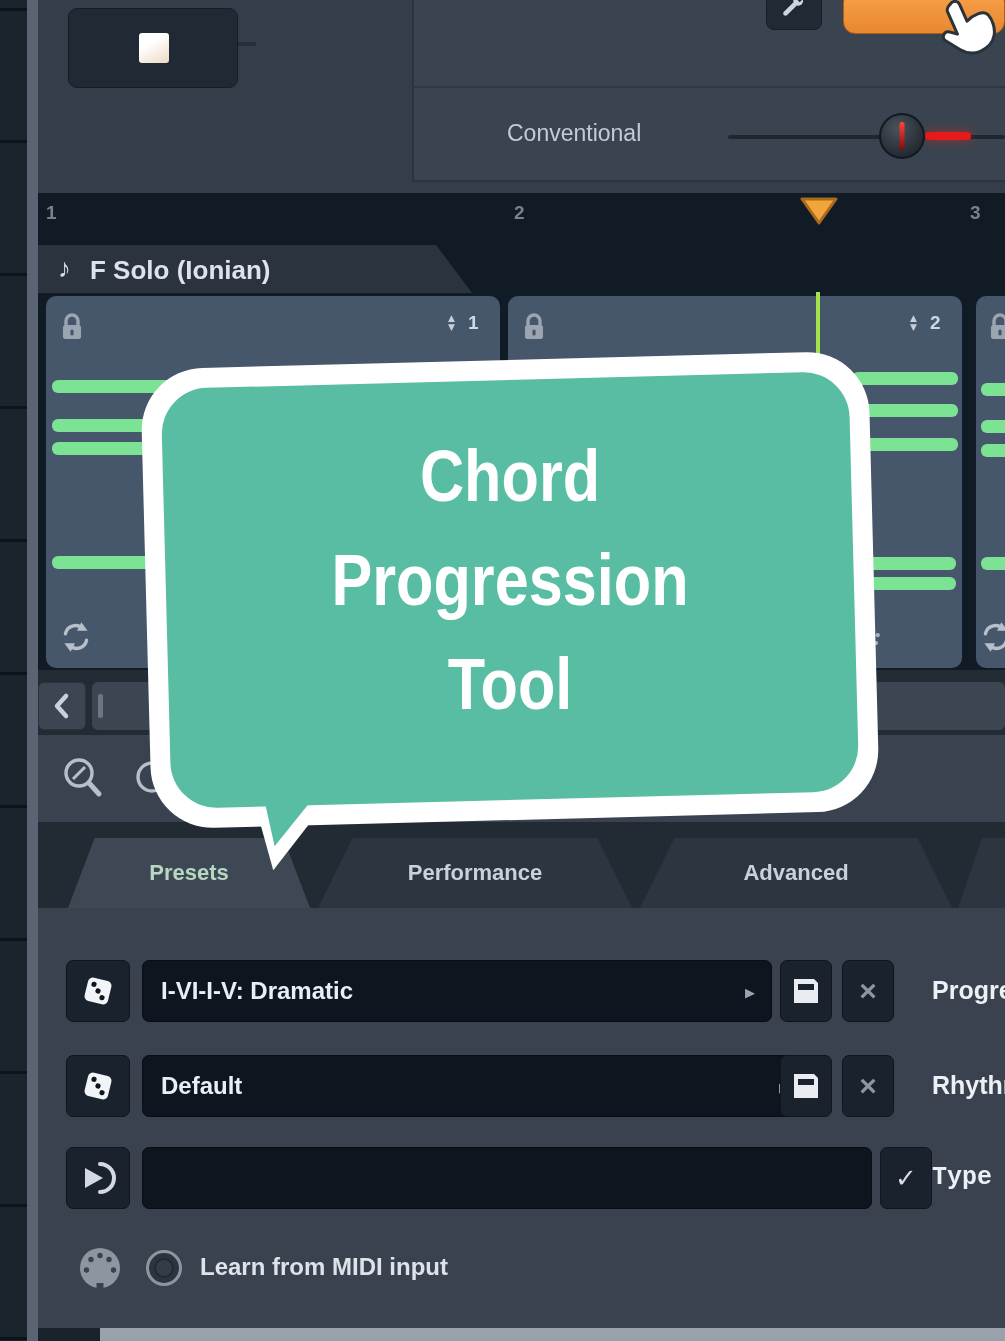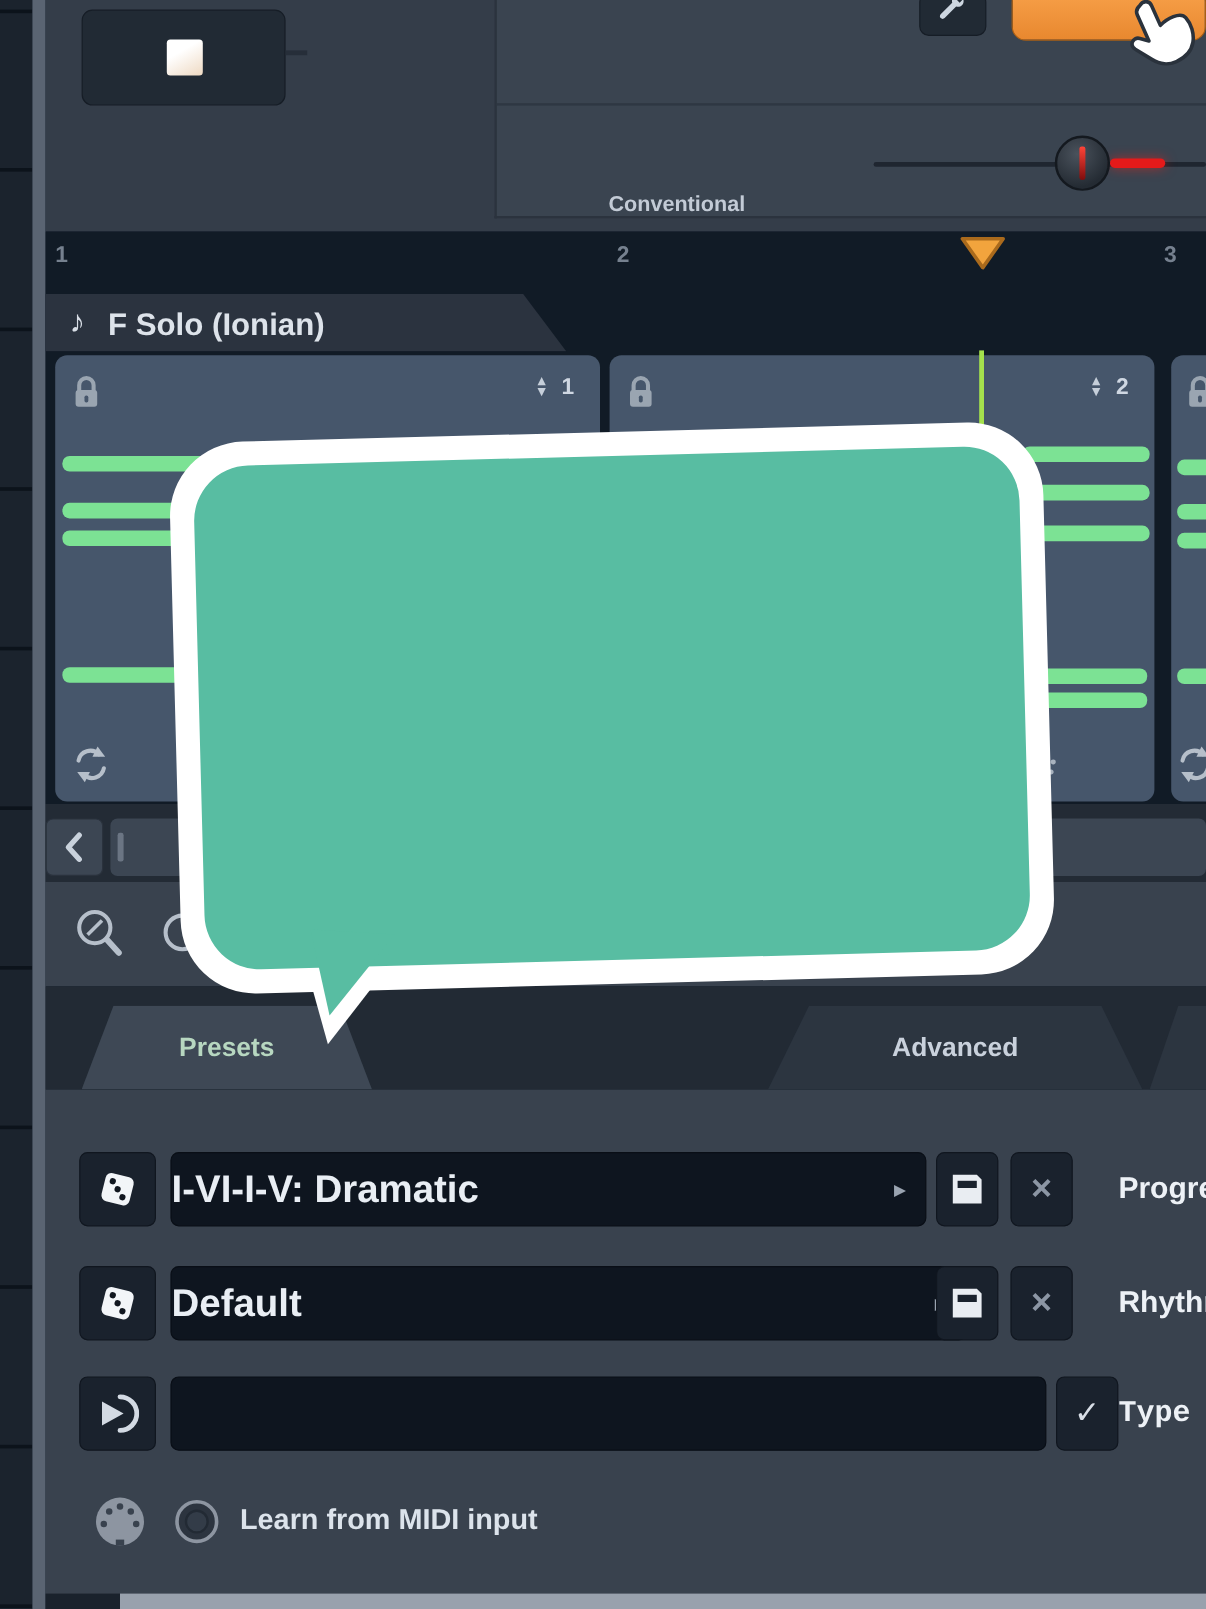--- a/index.html
+++ b/index.html
@@ -18,21 +18,21 @@
   .header-right-div{position:absolute;left:0;top:86px;width:100%;height:2px;background:#2e3743;}
   .stop-btn{left:68px;top:8px;width:170px;height:80px;background:#212a34;border:1px solid #161d26;border-radius:9px;box-sizing:border-box;}
   .stop-square{position:absolute;left:70px;top:24px;width:30px;height:30px;border-radius:3px;background:linear-gradient(150deg,#ffffff 35%,#eed9c2);}
   .connector{left:238px;top:42px;width:18px;height:4px;background:#262e39;}
   .solo-pill{left:256px;top:10px;width:122px;height:58px;background:#3b4552;border-radius:10px;}
   .radio-outer{position:absolute;width:34px;height:34px;border-radius:50%;border:3px solid #6d7785;box-sizing:border-box;background:#2c343f;}
   .radio-inner{position:absolute;left:5px;top:5px;width:18px;height:18px;border-radius:50%;background:#454f5d;border:2px solid #222a34;box-sizing:border-box;}
   .solo-label{position:absolute;left:56px;top:16px;font-size:22px;font-weight:bold;color:#e6ebf1;}
   .wrench-btn{left:766px;top:-6px;width:54px;height:34px;background:#212a34;border-radius:8px;border:1px solid #161d26;}
   .generate-btn{left:843px;top:-10px;width:162px;height:44px;border-radius:12px;background:linear-gradient(180deg,#f8a14a,#e8882f);border:1px solid #a95f14;box-sizing:border-box;}
-  .conventional{left:507px;top:120px;font-size:18px;font-weight:bold;color:#c3cbd6;margin-top:40px;}
+  .conventional{left:507px;top:120px;font-size:23px;font-weight:normal;color:#c3cbd6;}
   .slider-track{left:728px;top:135px;width:277px;height:4px;background:#1f2630;border-radius:2px;}
   .slider-red{left:925px;top:132px;width:46px;height:8px;background:#e51a1a;border-radius:4px;box-shadow:0 0 10px rgba(255,30,20,.55);}
   .slider-knob{left:879px;top:113px;width:46px;height:46px;border-radius:50%;background:radial-gradient(circle at 40% 32%,#4a525c,#242b33 72%);border:2px solid #14191f;box-sizing:border-box;}
   .slider-knob::after{content:"";position:absolute;left:14px;bottom:-7px;width:16px;height:16px;background:#272e36;border-radius:3px;transform:rotate(45deg);z-index:-1;}
   .knob-line{position:absolute;left:50%;top:7px;width:5px;height:28px;transform:translateX(-50%);background:linear-gradient(180deg,#ff4438,#7e0d0d);border-radius:2px;}
 
   
   .dark-zone{left:38px;top:193px;width:967px;height:477px;background:#111b26;}
   .tl-num{position:absolute;top:202px;font-size:19px;font-weight:bold;color:#76818f;}
   .scale-tab{left:38px;top:245px;width:434px;height:48px;background:#2b333f;clip-path:polygon(0 0,398px 0,434px 48px,0 48px);}
@@ -58,21 +58,21 @@
   .zone-tabstrip{left:38px;top:822px;width:967px;height:86px;background:#222a34;}
   .tab{position:absolute;top:838px;height:70px;display:flex;align-items:center;justify-content:center;font-size:22px;font-weight:bold;color:#c9d1dc;background:#2c3540;clip-path:polygon(11% 0,89% 0,100% 100%,0 100%);}
   .tab.active{background:#3e4855;color:#b7d7c0;}
   .tab-partial{position:absolute;top:838px;left:958px;width:60px;height:70px;background:#2c3540;clip-path:polygon(40% 0,100% 0,100% 100%,0 100%);}
 
   
   .main-panel{left:38px;top:908px;width:967px;height:433px;background:#39424e;}
   .sq-btn{position:absolute;width:64px;height:62px;background:#1a222d;border:1px solid #10161f;border-radius:7px;box-sizing:border-box;display:flex;align-items:center;justify-content:center;}
   .sm-btn{position:absolute;width:52px;height:62px;background:#1a222d;border:1px solid #10161f;border-radius:7px;box-sizing:border-box;display:flex;align-items:center;justify-content:center;}
   .field{position:absolute;height:62px;background:#0e151f;border:1px solid #090e16;border-radius:7px;box-sizing:border-box;display:flex;align-items:center;}
-  .field-text{font-size:32px;font-weight:bold;color:#e9eef4;}
+  .field-text{margin-left:18px;font-size:24px;font-weight:bold;color:#e9eef4;}
   .field-arrow{position:absolute;right:16px;top:24px;font-size:13px;color:#9aa4b1;font-family:"DejaVu Sans",sans-serif;}
   .row-label{position:absolute;left:932px;font-size:25px;font-weight:bold;color:#edf1f6;white-space:nowrap;}
   .x-glyph{font-size:30px;color:#8c96a4;font-weight:bold;line-height:1;}
   .check-glyph{font-size:26px;color:#d8dee6;font-weight:bold;font-family:"DejaVu Sans",sans-serif;}
   .learn-text{position:absolute;left:200px;top:1253px;font-size:24px;font-weight:600;color:#dce3eb;}
   .bottom-dark{left:38px;top:1328px;width:62px;height:13px;background:#1a222c;}
   .bottom-scroll{left:100px;top:1328px;width:905px;height:13px;background:#99a1ad;}
 
   
   .bubble{left:146px;top:360px;width:728px;height:460px;background:#ffffff;border-radius:62px;transform:rotate(-1.5deg);z-index:10;}
@@ -219,20 +219,23 @@
     <line x1="29" y1="29" x2="39" y2="40" stroke="#b6bfca" stroke-width="5" stroke-linecap="round"></line>
   </svg>
   <svg class="abs" style="left:133px;top:756px;" width="40" height="44" viewBox="0 0 40 44">
     <circle cx="19" cy="21" r="14" fill="none" stroke="#b6bfca" stroke-width="3.4"></circle>
   </svg>
 
   <div class="abs zone-tabstrip"></div>
   <div class="tab active" style="left:68px;width:242px;">
     <span>Presets</span>
   </div>
+  <div class="tab" style="left:318px;width:314px;">
+    <span>Performance</span>
+  </div>
   <div class="tab" style="left:640px;width:312px;">
     <span>Advanced</span>
   </div>
   <div class="tab-partial"></div>
 
   <div class="abs main-panel"></div>
 
   <div>
     <div class="sq-btn" style="left:66px;top:960px;">
       <svg width="40" height="40" viewBox="0 0 40 40">
@@ -324,20 +327,25 @@
 
   <div class="abs bubble">
     <svg class="tail-svg">
       <polygon points="8,0 104,8 32,96" fill="#ffffff"></polygon>
     </svg>
     <div class="bubble-inner"></div>
     <svg class="tail-svg">
       <polygon points="20,0 90,6 34,72" fill="#58bda2"></polygon>
     </svg>
   </div>
+  <div class="abs bubble-text">
+    <div class="bubble-line">Chord</div>
+    <div class="bubble-line">Progression</div>
+    <div class="bubble-line">Tool</div>
+  </div>
 
   <svg class="abs hand-cursor" viewBox="0 0 78 66">
     <g transform="rotate(-24 39 33)">
       <path d="M34 2c4-3 9-1 9 4v18c7-3 20-4 22 3 2 6 1 15-3 21-4 6-10 9-19 9-8 0-13-3-18-10l-9-13c-4-5 2-11 7-7l6 5V8c0-3 2-5 5-6z" fill="#ffffff" stroke="#2a323c" stroke-width="3" stroke-linejoin="round"></path>
     </g>
   </svg>
 
 </div>
 
 </body></html>

